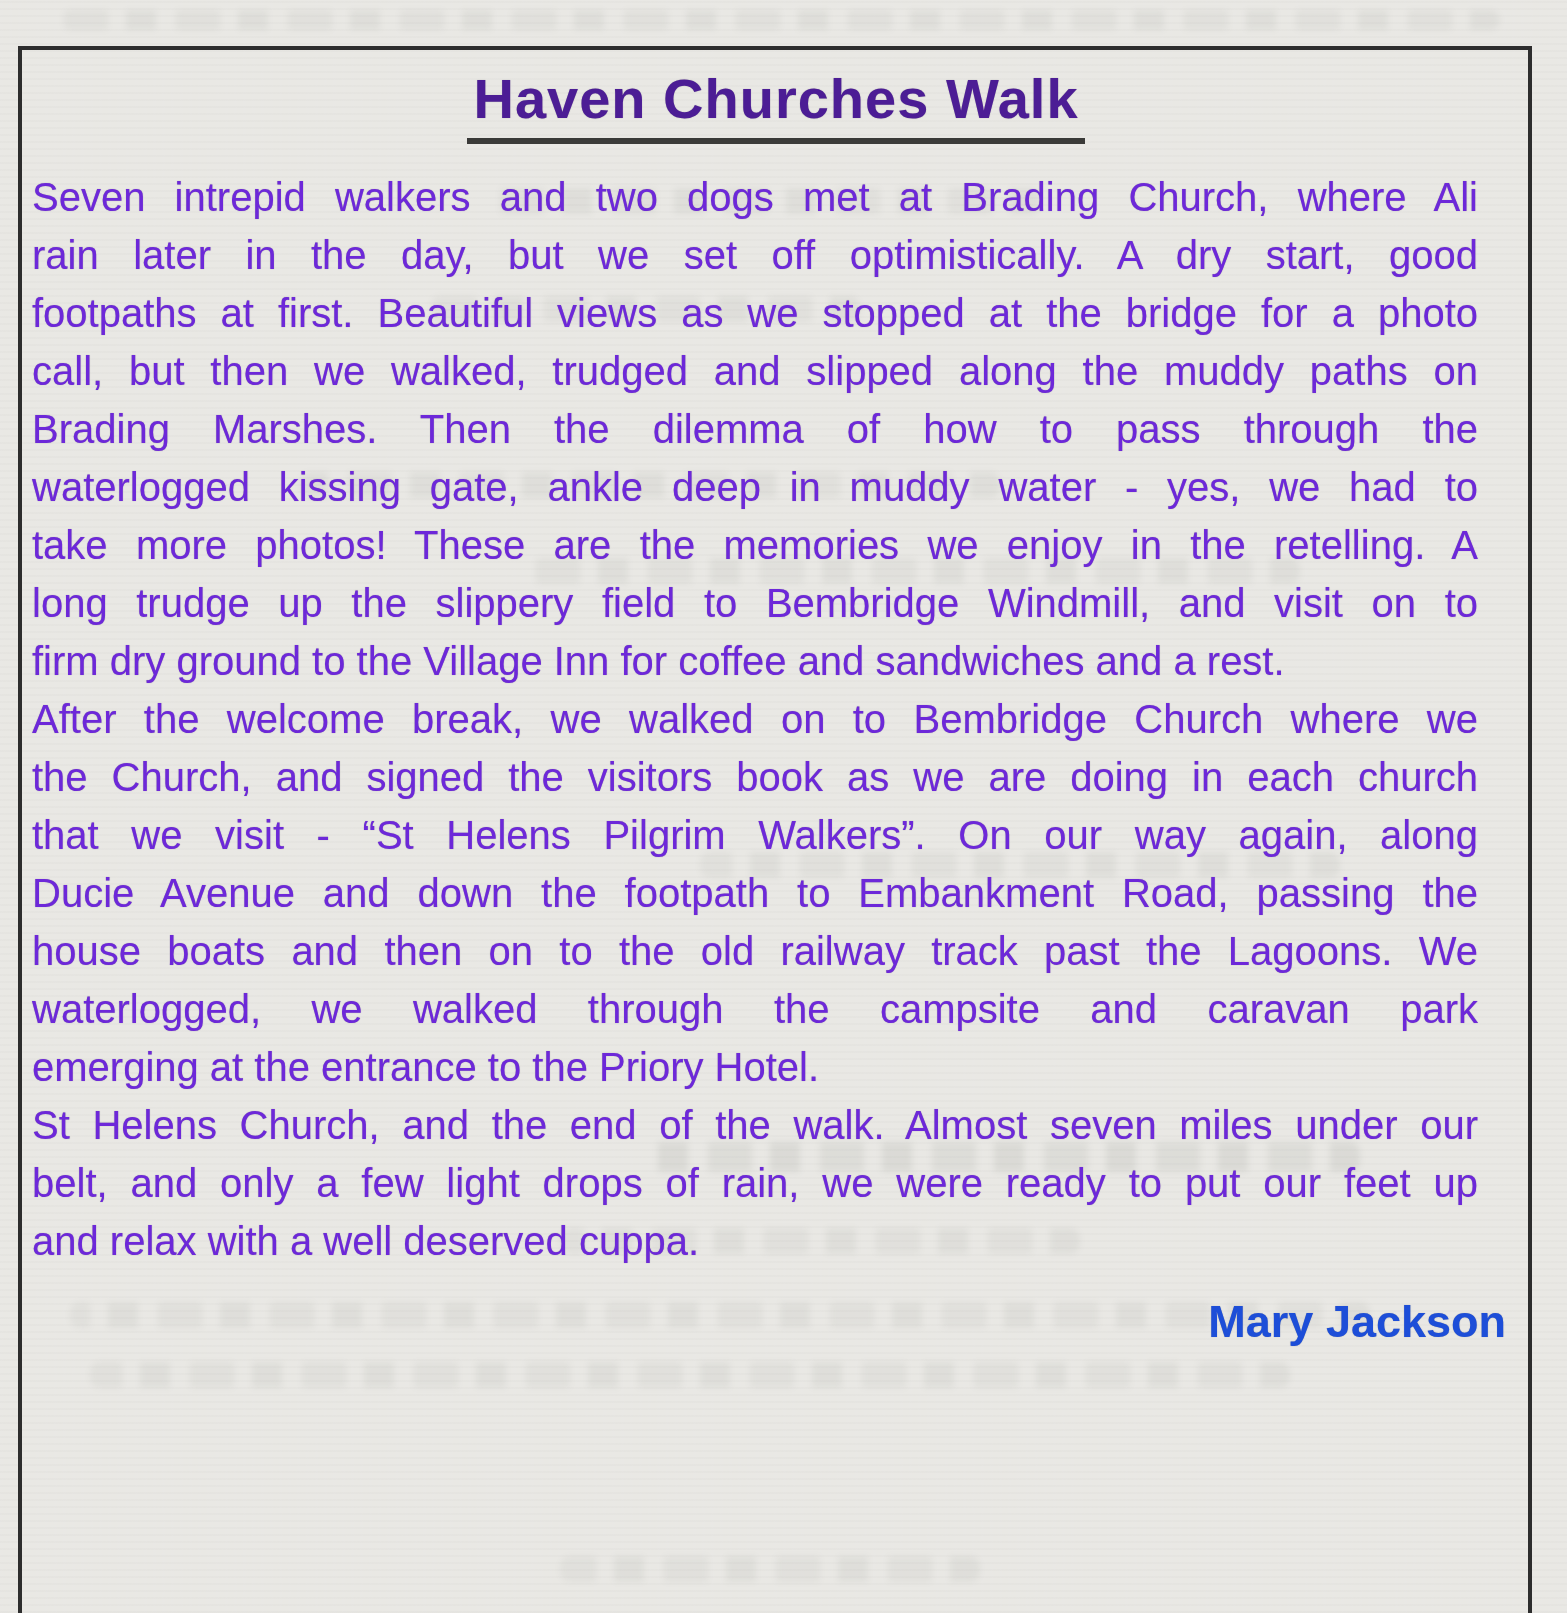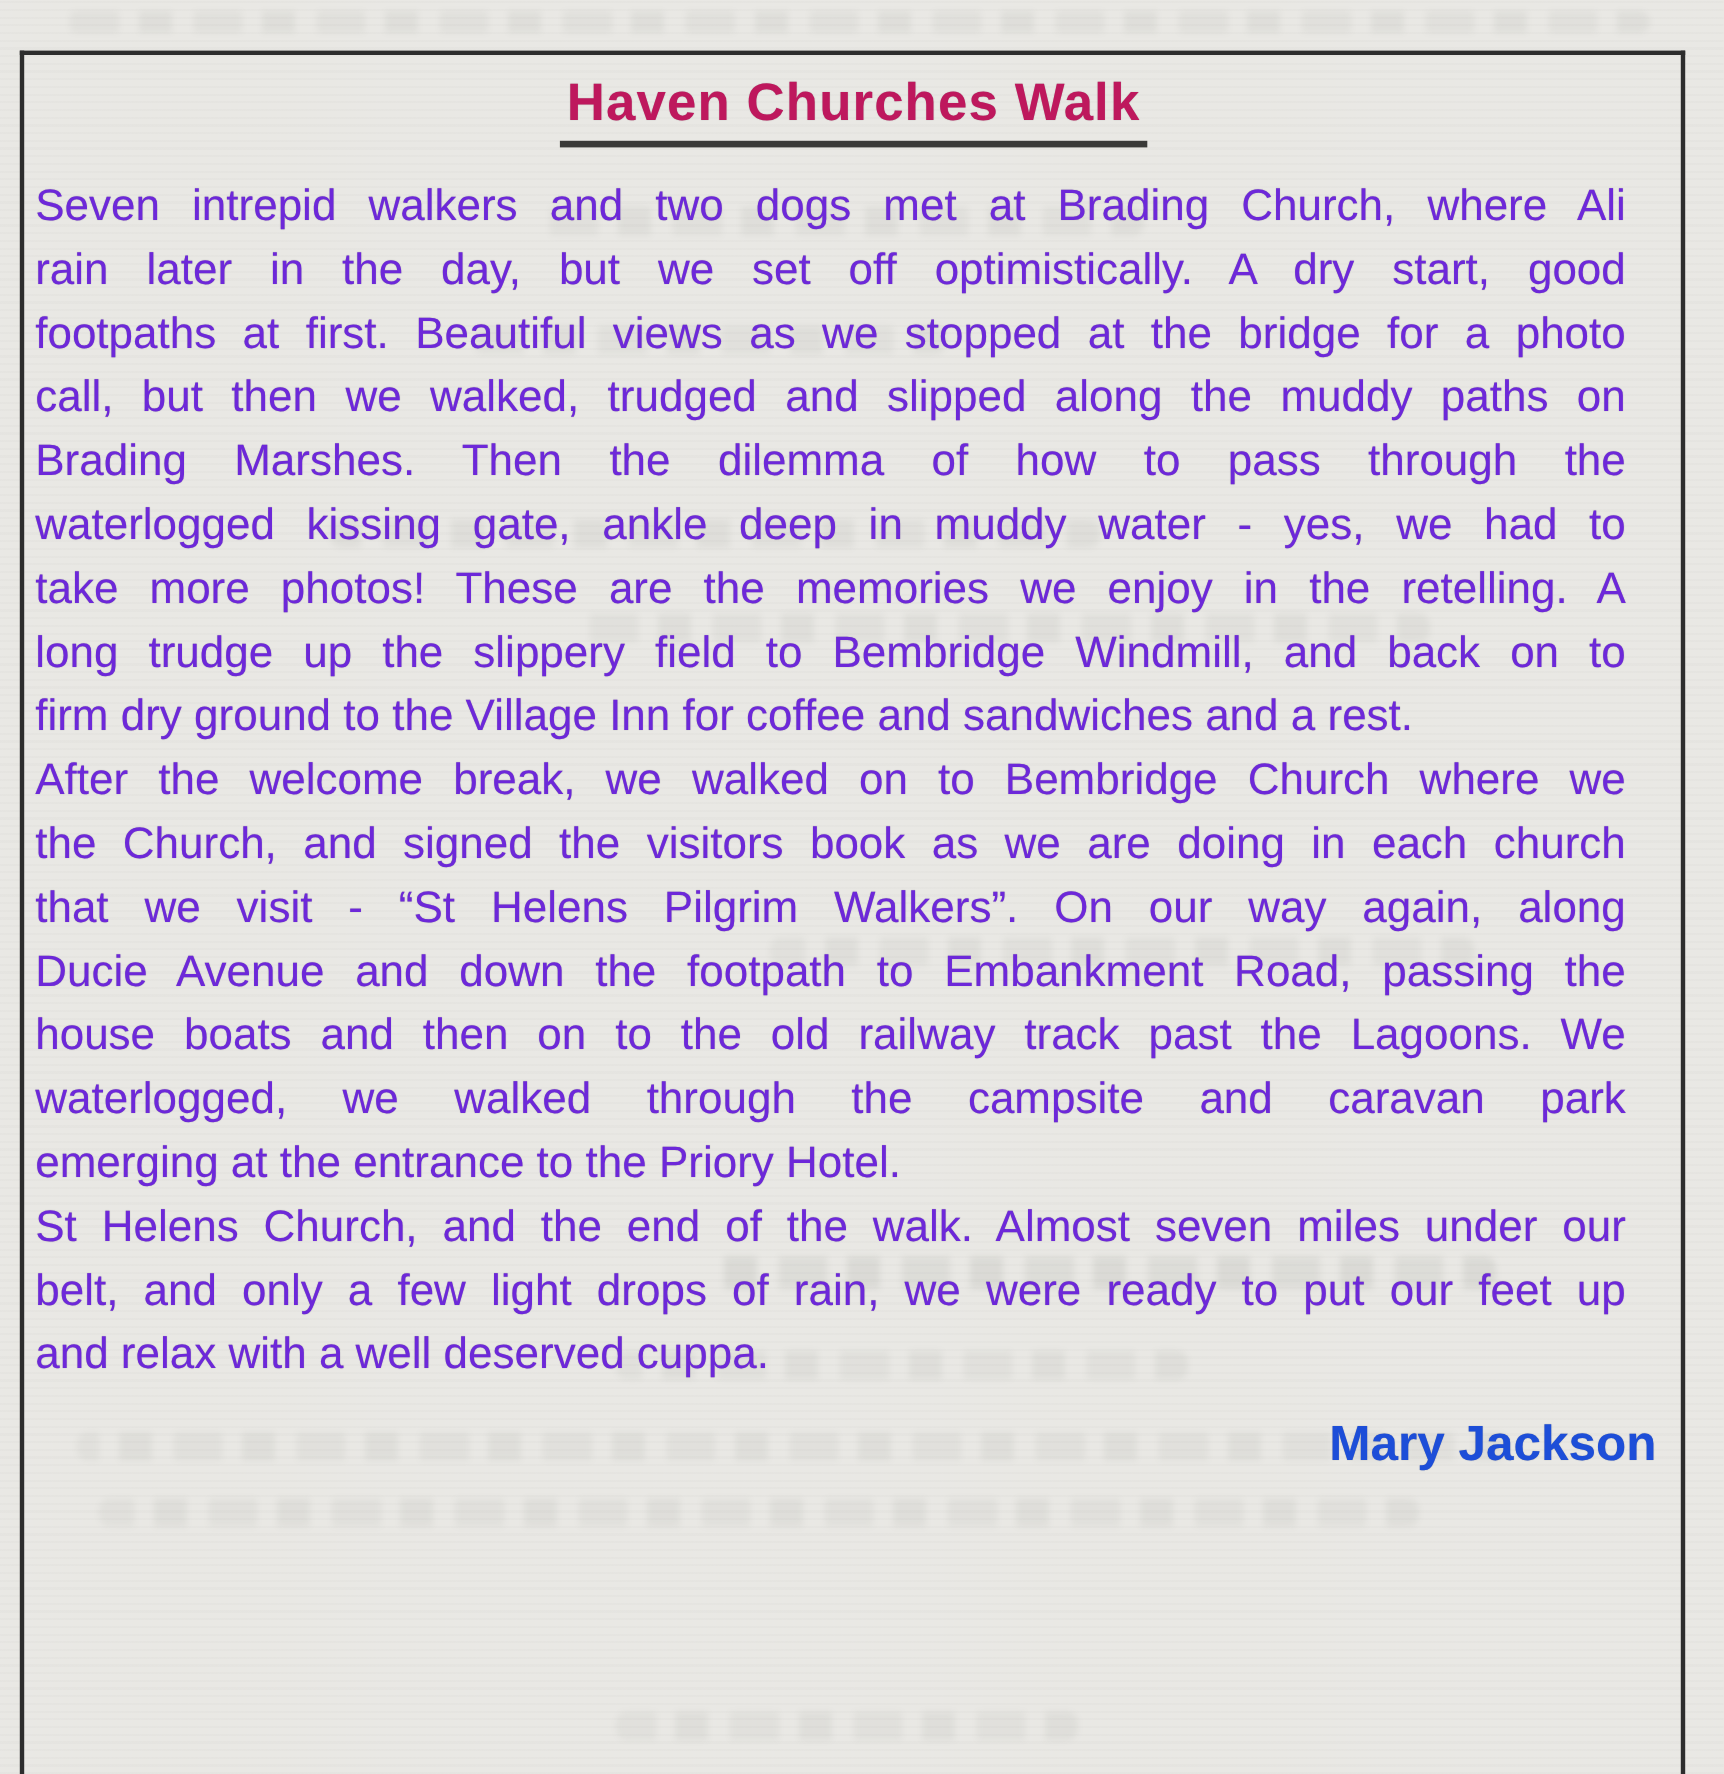--- a/index.html
+++ b/index.html
@@ -32,23 +32,23 @@
     position: absolute;
     left: 22px; top: 50px; right: 37px;
   }
   .title-row {
     text-align: center;
     padding-top: 16px;
     margin-bottom: 24px;
   }
   .title {
     display: inline-block;
-    font-size: 48px;
+    font-size: 56px;
     font-weight: bold;
-    color: #be185d;
+    color: #4c1d95;
     letter-spacing: 1px;
     border-bottom: 6px solid #3a3a38;
     padding: 0 6px 7px 6px;
     text-shadow: 0 0 1px rgba(55,55,55,0.35);
   }
   .article-body {
     padding: 0 52px 0 10px;
   }
   .line {
     font-size: 40px;
@@ -111,21 +111,21 @@
 
   <div class="article-body">
       <div>
         <div class="line">Seven intrepid walkers  and two dogs met at Brading Church, where Ali</div>
         <div class="line">rain later in the day, but we set off optimistically. A dry start, good</div>
         <div class="line">footpaths at first. Beautiful views as we stopped at the bridge for a photo</div>
         <div class="line">call, but then we walked, trudged and slipped along the muddy paths on</div>
         <div class="line">Brading Marshes. Then the dilemma of how to pass through the</div>
         <div class="line">waterlogged kissing gate, ankle deep in muddy water - yes, we had to</div>
         <div class="line">take more photos! These are the memories we enjoy in the retelling. A</div>
-        <div class="line">long trudge up the slippery field to Bembridge Windmill, and back on to</div>
+        <div class="line">long trudge up the slippery field to Bembridge Windmill, and visit on to</div>
         <div class="line last">firm dry ground to the Village Inn for coffee and sandwiches and a rest.</div>
       </div>
       <div>
         <div class="line">After the welcome break, we walked on to Bembridge Church where we</div>
         <div class="line">the Church, and signed the visitors book as we are doing in each church</div>
         <div class="line">that we visit - “St Helens Pilgrim Walkers”. On our way again, along</div>
         <div class="line">Ducie Avenue and down the footpath to Embankment Road, passing the</div>
         <div class="line">house boats and then on to the old railway track past the Lagoons. We</div>
         <div class="line">waterlogged, we walked through the campsite and caravan park</div>
         <div class="line last">emerging at the entrance to the Priory Hotel.</div>

